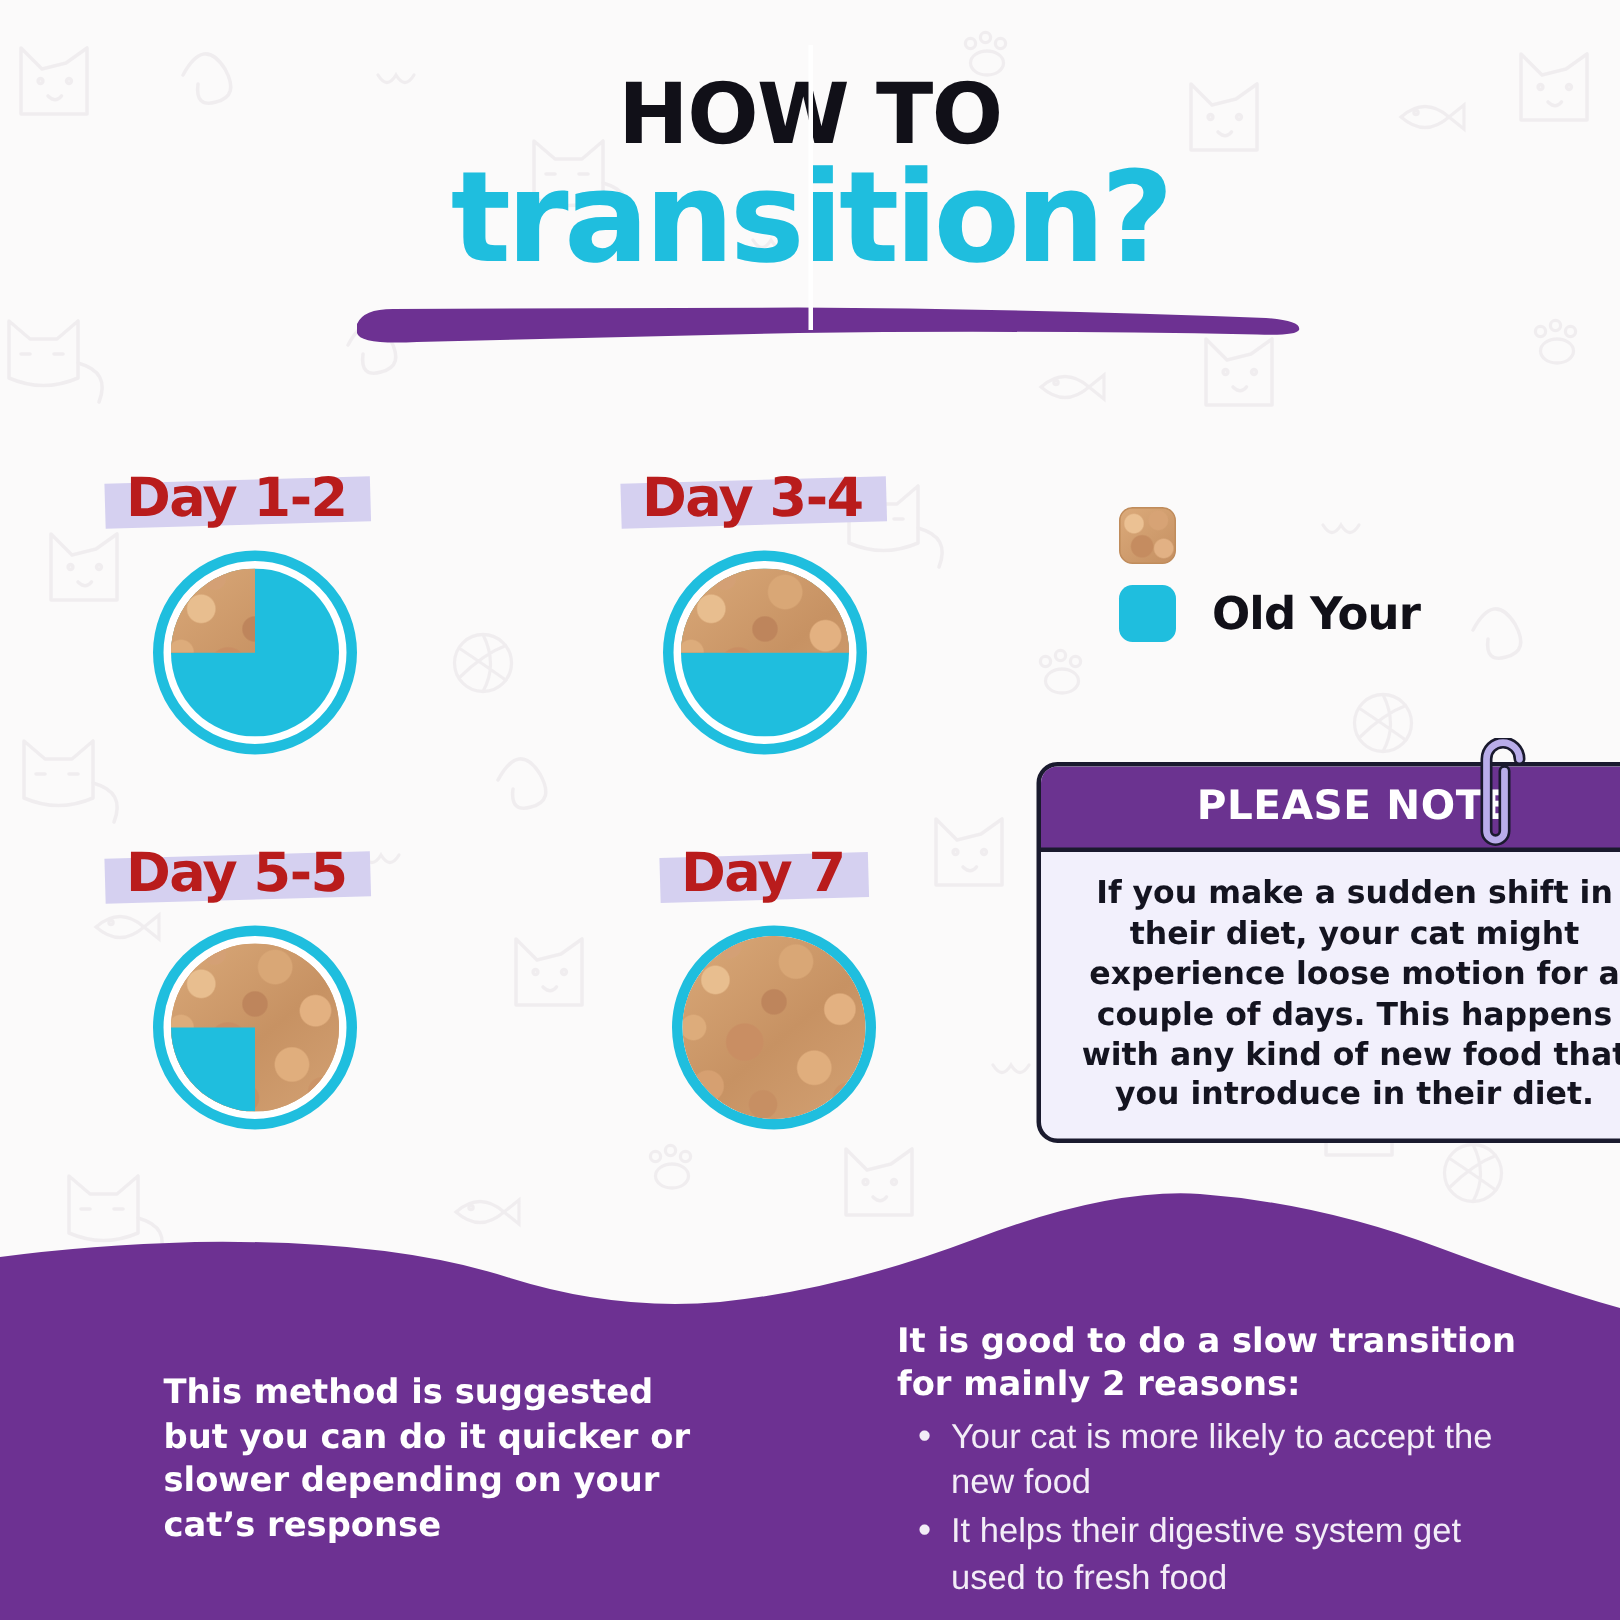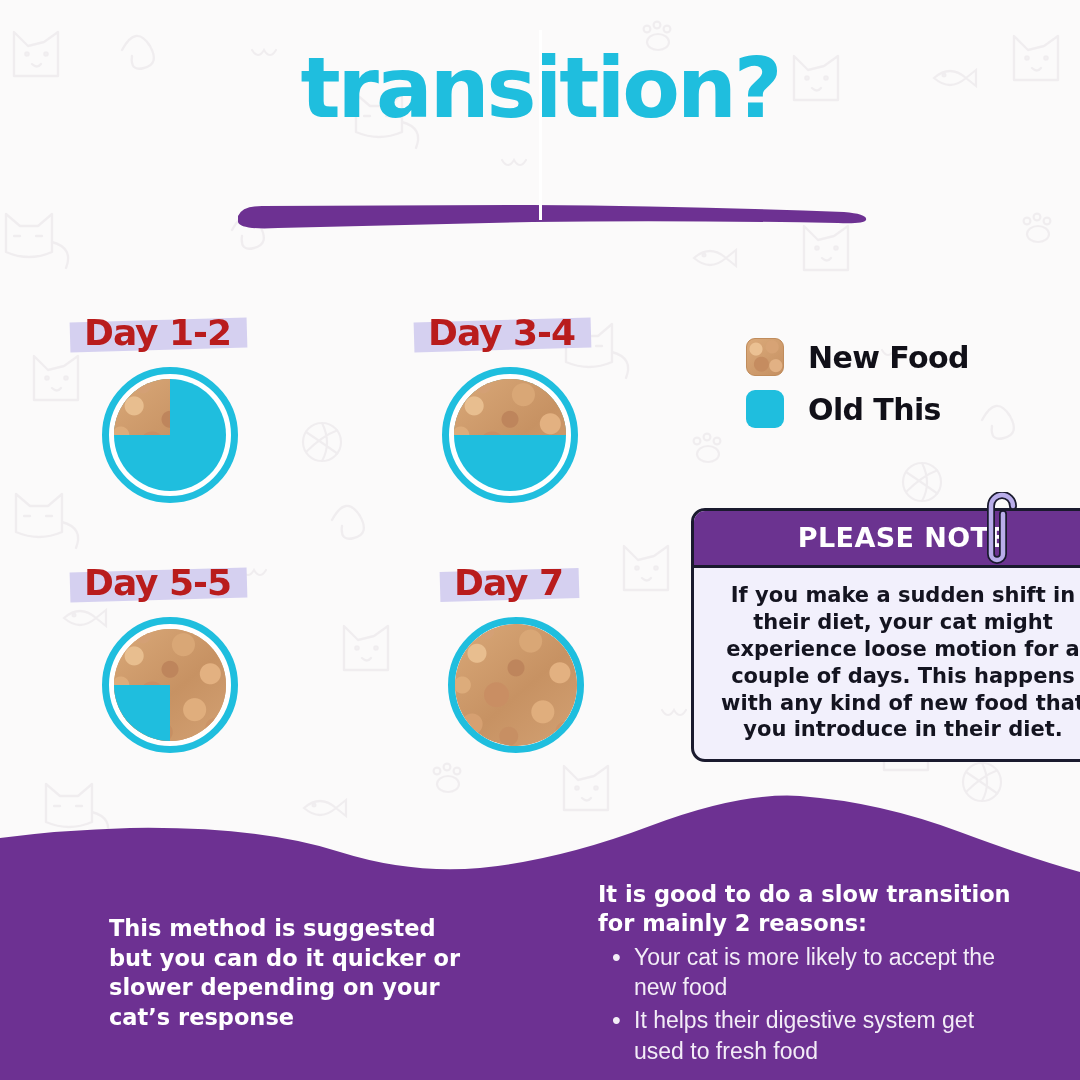--- a/index.html
+++ b/index.html
@@ -261,20 +261,21 @@
     <use href="#catA" x="560" y="740"></use>   
       <use href="#curl" x="760" y="790"></use>
     <use href="#ball" x="960" y="760"></use>   
       <use href="#tinyW" x="660" y="700"></use>
     <use href="#paw" x="430" y="760"></use>    
       <use href="#catA" x="880" y="700"></use>
   </g>
 </svg>
 
 <div id="title-block">
+  <div id="title-line1">HOW TO</div>
   <div id="title-line2">transition?</div>
 </div>
 <svg id="title-underline" viewBox="0 0 640 42" xmlns="http://www.w3.org/2000/svg">
   <path d="M6 20 Q10 10 30 10 L300 9 Q460 10 612 16 Q636 18 634 24 Q632 28 606 27
            Q440 24 300 26 L46 32 Q8 34 6 26 Z" fill="#6D3192"></path>
 </svg>
 
 <div class="day-card" style="left:84px; top:312px;">
   <div class="day-label-wrap">
     <span class="day-hl"></span>
@@ -322,25 +323,24 @@
   <div class="pie" style="margin-left:-6px;">
     <div class="pie-inner">
       <div class="food cover-all"></div>
     </div>
   </div>
 </div>
 
 <div id="legend">
   <div class="legend-row">
     <span class="swatch food-sw"></span>
-    <span class="legend-label">New Food</span>
   </div>
   <div class="legend-row">
     <span class="swatch old-sw"></span>
-    <span class="legend-label">Old This</span>
+    <span class="legend-label">Old Your</span>
   </div>
 </div>
 
 <div id="note-card">
   <div id="note-shadow"></div>
   <div id="note-body-wrap">
     <div id="note-header">
       <span id="note-title">PLEASE NOTE</span>
     </div>
     <div id="note-text">If you make a sudden shift in their diet, your cat might experience loose motion for a couple of days. This happens with any kind of new food that you introduce in their diet.</div>

